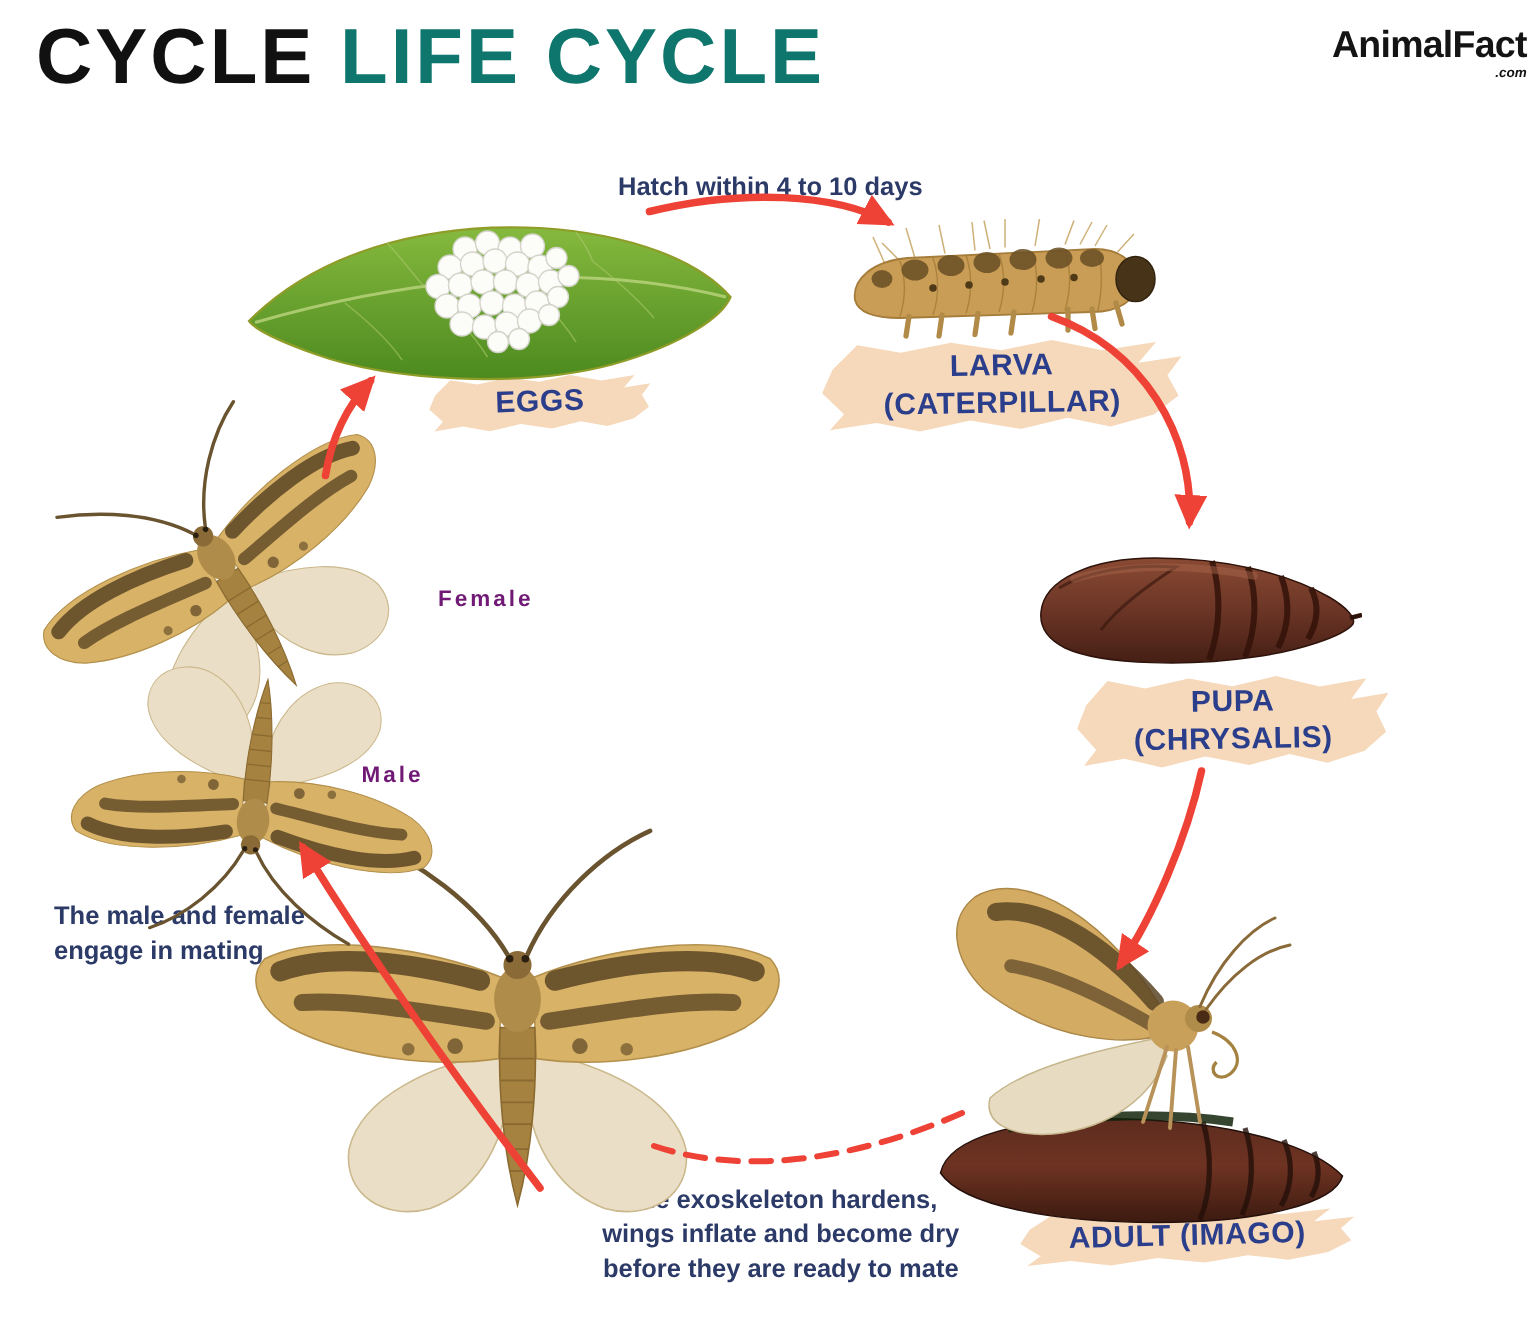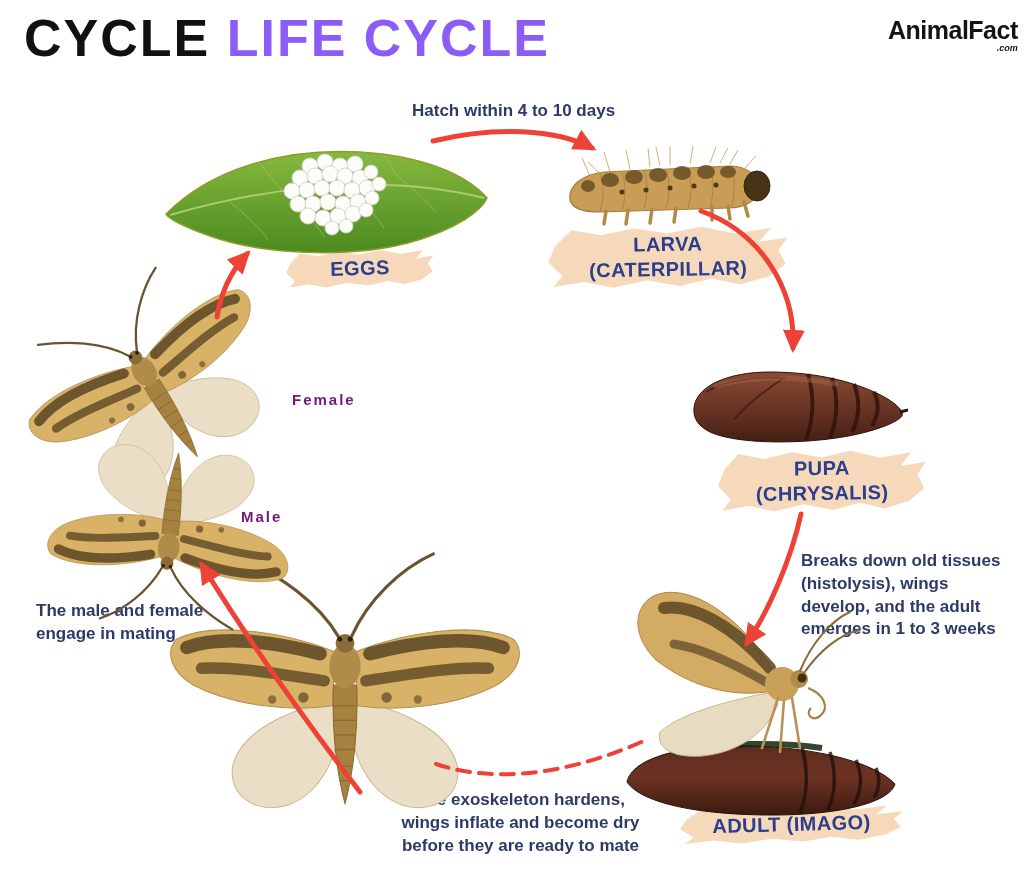--- a/index.html
+++ b/index.html
@@ -1,21 +1,21 @@
 <!DOCTYPE html>
 <html><head>
 <meta charset="utf-8">
 <style>
   html,body{margin:0;padding:0;background:#ffffff;}
   #canvas{position:relative;width:1024px;height:889px;background:#ffffff;overflow:hidden;
           font-family:"Liberation Sans",sans-serif;}
   
   #title{position:absolute;left:24px;top:8px;font-size:52px;font-weight:bold;letter-spacing:2px;white-space:nowrap;}
   #title .t-black{color:#111111;}
-  #title .t-gray{color:#8b5cf6;}
+  #title .t-gray{color:#0f766e;}
   #logo{position:absolute;left:888px;top:18px;text-align:right;color:#141414;line-height:1;}
   #logo .logo-name{font-size:25px;font-weight:bold;letter-spacing:-0.5px;}
   #logo .logo-tld{font-size:9px;font-weight:bold;display:block;margin-top:1px;font-style:italic;}
   
   .annot{position:absolute;color:#2c3a67;font-size:17px;font-weight:600;line-height:1.34;}
   .annot.center{text-align:center;}
   .sex-label{position:absolute;color:#701a75;font-size:15px;font-weight:600;letter-spacing:2px;}
   
   .stage{position:absolute;text-align:center;}
   .brush-bg{position:absolute;inset:-6px -14px;background:#f6d8ba;
@@ -31,22 +31,21 @@
   <div id="title">
     <span class="t-black">CYCLE</span>
     <span class="t-gray">LIFE CYCLE</span>
   </div>
 
   <div id="logo">
     <span class="logo-name">AnimalFact</span>
     <span class="logo-tld">.com</span>
   </div>
 
-  <div class="annot" style="left:412px;top:100px;white-space:nowrap;">Hatch within 4 to 10 days</div>
-  <div class="annot" style="left:801px;top:550px;width:218px;">Breaks down old tissues (histolysis), wings develop, and the adult emerges in 1 to 3 weeks</div>
+  <div class="annot" style="left:412px;top:114px;white-space:nowrap;">Hatch within 4 to 10 days</div>
   <div class="annot center" style="left:398px;top:789px;width:245px;">The exoskeleton hardens, wings inflate and become dry before they are ready to mate</div>
   <div class="annot" style="left:36px;top:600px;width:195px;">The male and female engage in mating</div>
 
   <div class="sex-label" style="left:292px;top:391px;">Female</div>
   <div class="sex-label" style="left:241px;top:508px;">Male</div>
 
   <div class="stage" style="left:300px;top:256px;width:120px;transform:rotate(-2deg);">
     <div class="brush-bg"></div>
     <div class="stage-text">EGGS</div>
   </div>

